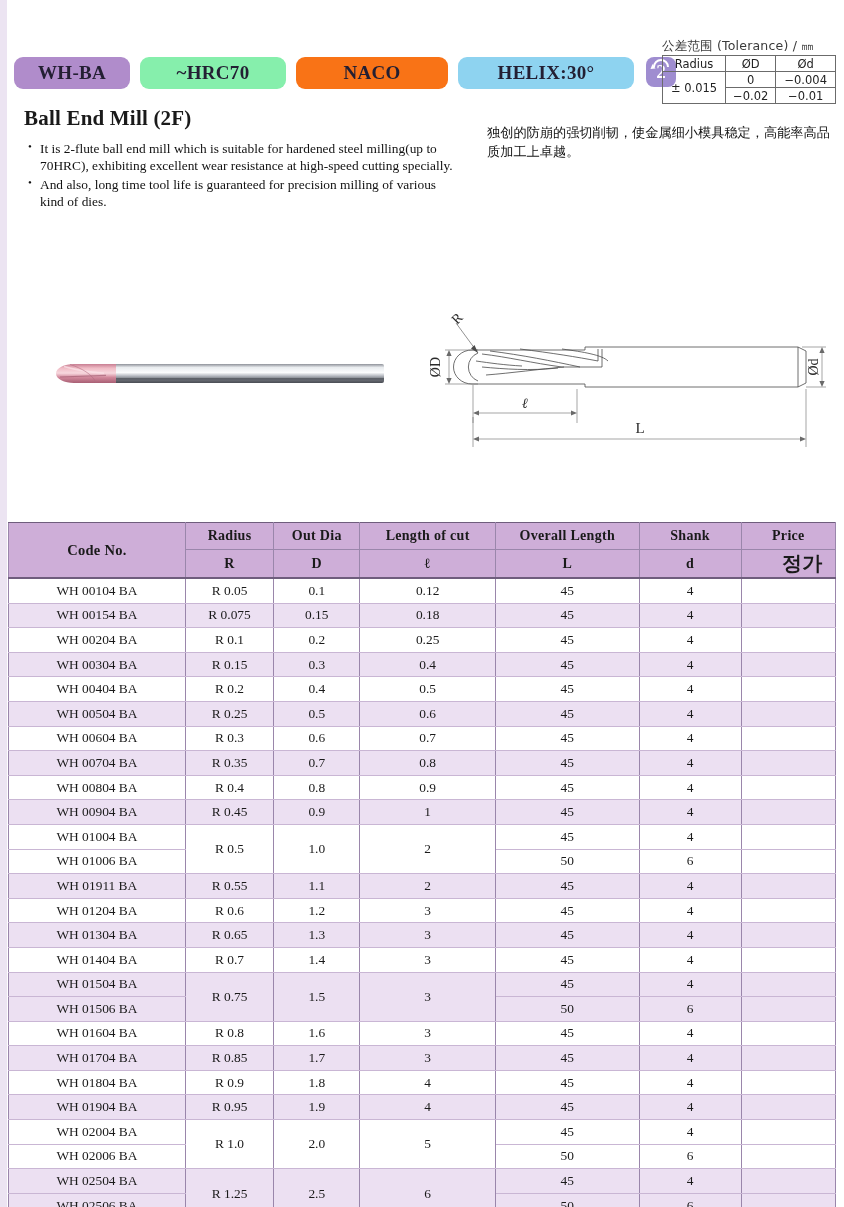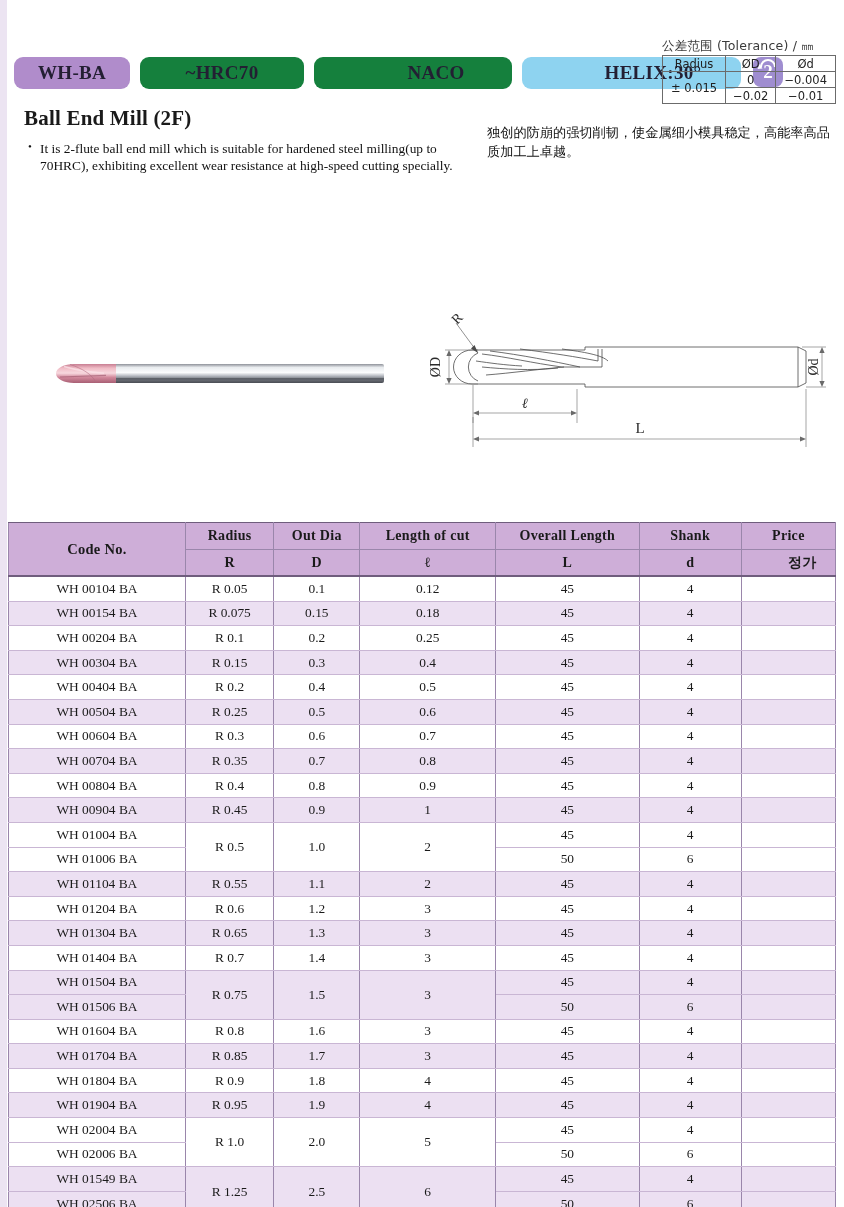--- a/index.html
+++ b/index.html
@@ -23,23 +23,23 @@
   .badge{
     height:32px;line-height:32px;
     border-radius:9px;
     text-align:center;
     font-weight:bold;
     font-size:19px;
     color:#231f33;
     letter-spacing:.3px;
   }
   .badge-wh{width:116px;background:#b08ccb;}
-  .badge-hrc{width:164px;background:#15803d;}
-  .badge-naco{width:152px;background:#15803d;padding-left:46px;}
-  .badge-helix{width:176px;background:#8ed3f0;padding-left:43px;}
+  .badge-hrc{width:146px;background:#86efac;}
+  .badge-naco{width:152px;background:#f97316;}
+  .badge-helix{width:176px;background:#8ed3f0;}
   .flute-badge{
     width:30px;height:30px;border-radius:8px;
     background:#9f8dd0;
     position:relative;
     display:flex;align-items:center;justify-content:center;
     color:#ffffff;font-weight:bold;font-size:19px;
     margin-left:2px;
   }
   .flute-badge svg{position:absolute;top:1px;left:4px;}
 
@@ -105,21 +105,21 @@
   table.spec thead th{
     background:#ceaed8;
     font-weight:bold;
     border-top:1.5px solid #6f5d7d;
     border-bottom:1px solid #9a86ab;
     height:26px;
     font-size:14px;
     letter-spacing:.3px;
   }
   thead tr.sub th{height:25px;border-top:1px solid #b49ac0;}
-  thead tr.sub th.kr{font-family:Liberation Sans, sans-serif;font-size:14px;padding-left:28px;}
+  thead tr.sub th.kr{font-family:Liberation Sans, sans-serif;font-size:20px;padding-left:28px;}
   table.spec thead th.codehdr{
     border-bottom:1.5px solid #6f5d7d;
     font-size:14.5px;
   }
   table.spec tbody tr{height:23.6px;}
   table.spec tbody td{
     border-top:1px solid #c9b6d4;
     border-bottom:1px solid #c9b6d4;
     height:23.6px;
   }
@@ -173,20 +173,21 @@
       <td>−0.01</td>
     </tr>
   </tbody>
     </table>
 </div>
 
 <div class="product-title">Ball End Mill (2F)</div>
 
 <ul class="feat">
   <li>It is 2-flute ball end mill which is suitable for hardened steel milling(up to 70HRC), exhibiting excellent wear resistance at high-speed cutting specially.</li>
+  <li>And also, long time tool life is guaranteed for precision milling of various kind of dies.</li>
 </ul>
 
 <div class="cn-text">
   <p>独创的防崩的强切削韧，使金属细小模具稳定，高能率高品质加工上卓越。</p>
 </div>
 
 <svg class="photo" viewBox="0 0 360 36">
   <defs>
     <linearGradient id="shank" x1="0" y1="0" x2="0" y2="1">
       <stop offset="0%" stop-color="#8e9199"></stop>
@@ -392,21 +393,21 @@
           <td class="c-s">4</td>
           <td class="c-p"></td>
         </tr>
         <tr>
           <td class="c-code">WH 01006 BA</td>
           <td class="c-L">50</td>
           <td class="c-s">6</td>
           <td class="c-p"></td>
         </tr>
         <tr class="shade">
-          <td class="c-code">WH 01104 BA</td>
+          <td class="c-code">WH 01911 BA</td>
           <td class="c-r">R 0.55</td>
           <td class="c-d">1.1</td>
           <td class="c-l">2</td>
           <td class="c-L">45</td>
           <td class="c-s">4</td>
           <td class="c-p"></td>
         </tr>
         <tr>
           <td class="c-code">WH 01204 BA</td>
           <td class="c-r">R 0.6</td>
@@ -494,21 +495,21 @@
           <td class="c-s">4</td>
           <td class="c-p"></td>
         </tr>
         <tr>
           <td class="c-code">WH 02006 BA</td>
           <td class="c-L">50</td>
           <td class="c-s">6</td>
           <td class="c-p"></td>
         </tr>
         <tr class="shade">
-          <td class="c-code">WH 01549 BA</td>
+          <td class="c-code">WH 02504 BA</td>
           <td class="c-r grp" rowspan="2">R 1.25</td>
           <td class="c-d grp" rowspan="2">2.5</td>
           <td class="c-l grp" rowspan="2">6</td>
           <td class="c-L">45</td>
           <td class="c-s">4</td>
           <td class="c-p"></td>
         </tr>
         <tr class="shade last">
           <td class="c-code">WH 02506 BA</td>
           <td class="c-L">50</td>

